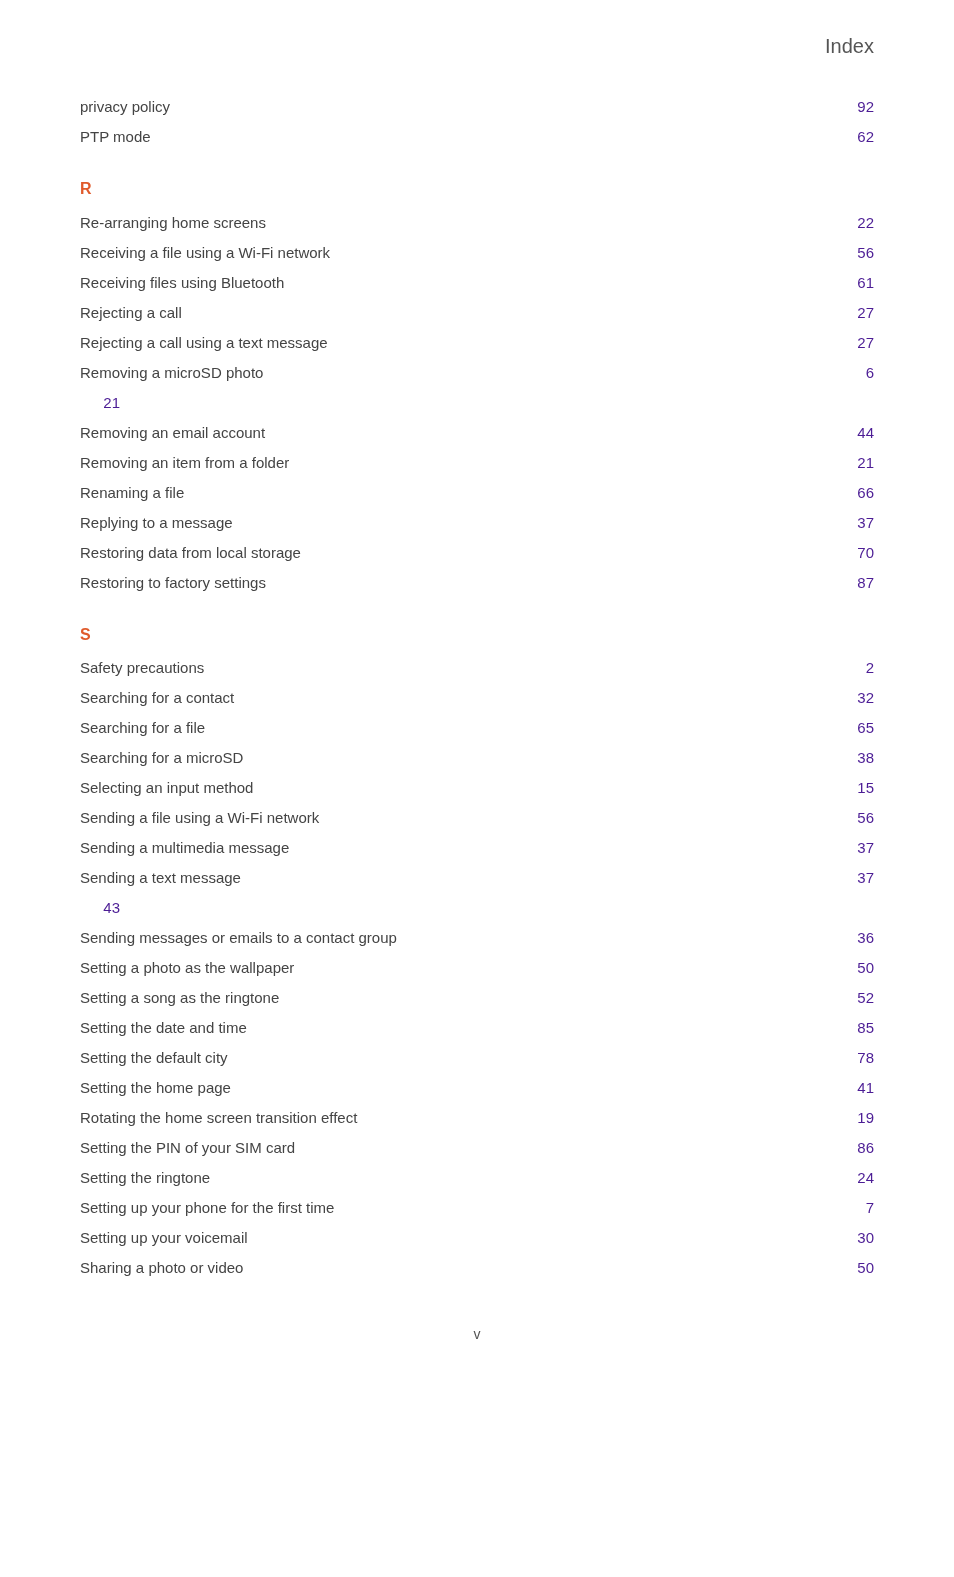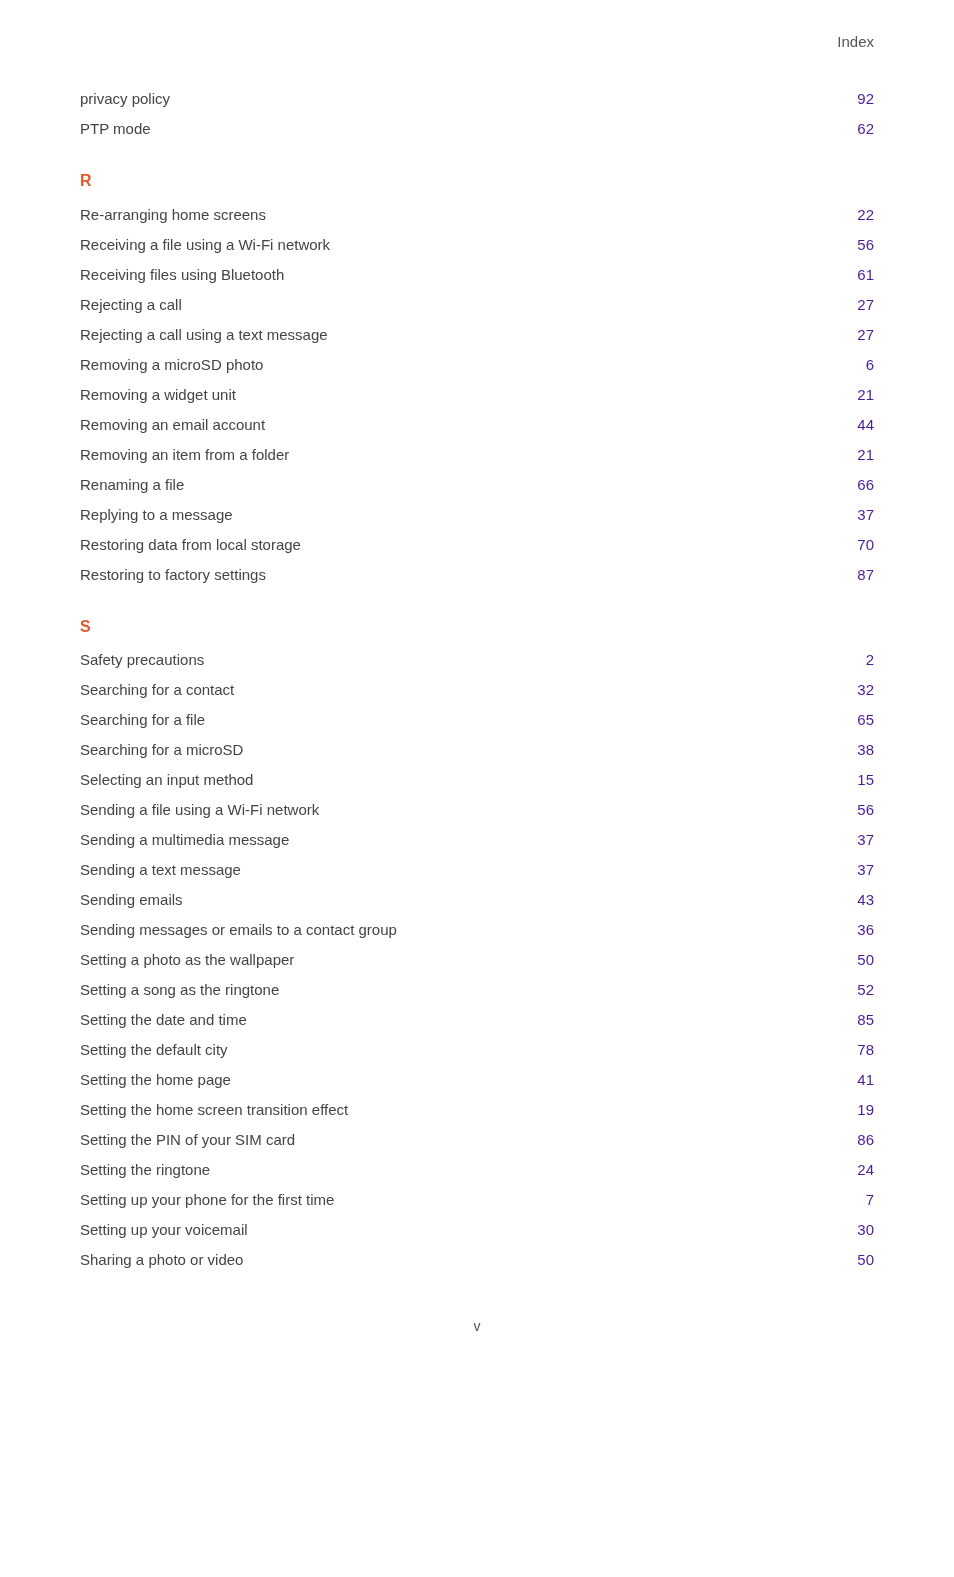--- a/index.html
+++ b/index.html
@@ -14,21 +14,21 @@
       color: #444444;
       width: 954px;
       min-height: 1577px;
       padding: 30px 80px 60px 80px;
       font-size: 15px;
       line-height: 1.6;
     }
 
     .page-header {
       text-align: right;
-      font-size: 15px;
+      font-size: 20px;
       color: #555555;
       margin-bottom: 30px;
     }
 
     .index-entry {
       display: flex;
       justify-content: space-between;
       align-items: center;
       padding: 3px 0;
     }
@@ -99,21 +99,20 @@
     </div>
     <div class="index-entry">
       <span class="entry-label">Rejecting a call using a text message</span>
       <span class="entry-page">27</span>
     </div>
     <div class="index-entry">
       <span class="entry-label">Removing a microSD photo</span>
       <span class="entry-page">6</span>
     </div>
     <div class="index-entry">
-      <span class="entry-label">Removing a widget unit</span>
       <span class="entry-page">21</span>
     </div>
     <div class="index-entry">
       <span class="entry-label">Removing an email account</span>
       <span class="entry-page">44</span>
     </div>
     <div class="index-entry">
       <span class="entry-label">Removing an item from a folder</span>
       <span class="entry-page">21</span>
     </div>
@@ -163,21 +162,20 @@
     </div>
     <div class="index-entry">
       <span class="entry-label">Sending a multimedia message</span>
       <span class="entry-page">37</span>
     </div>
     <div class="index-entry">
       <span class="entry-label">Sending a text message</span>
       <span class="entry-page">37</span>
     </div>
     <div class="index-entry">
-      <span class="entry-label">Sending emails</span>
       <span class="entry-page">43</span>
     </div>
     <div class="index-entry">
       <span class="entry-label">Sending messages or emails to a contact group</span>
       <span class="entry-page">36</span>
     </div>
     <div class="index-entry">
       <span class="entry-label">Setting a photo as the wallpaper</span>
       <span class="entry-page">50</span>
     </div>
@@ -191,21 +189,21 @@
     </div>
     <div class="index-entry">
       <span class="entry-label">Setting the default city</span>
       <span class="entry-page">78</span>
     </div>
     <div class="index-entry">
       <span class="entry-label">Setting the home page</span>
       <span class="entry-page">41</span>
     </div>
     <div class="index-entry">
-      <span class="entry-label">Setting the home screen transition effect</span>
+      <span class="entry-label">Rotating the home screen transition effect</span>
       <span class="entry-page">19</span>
     </div>
     <div class="index-entry">
       <span class="entry-label">Setting the PIN of your SIM card</span>
       <span class="entry-page">86</span>
     </div>
     <div class="index-entry">
       <span class="entry-label">Setting the ringtone</span>
       <span class="entry-page">24</span>
     </div>

